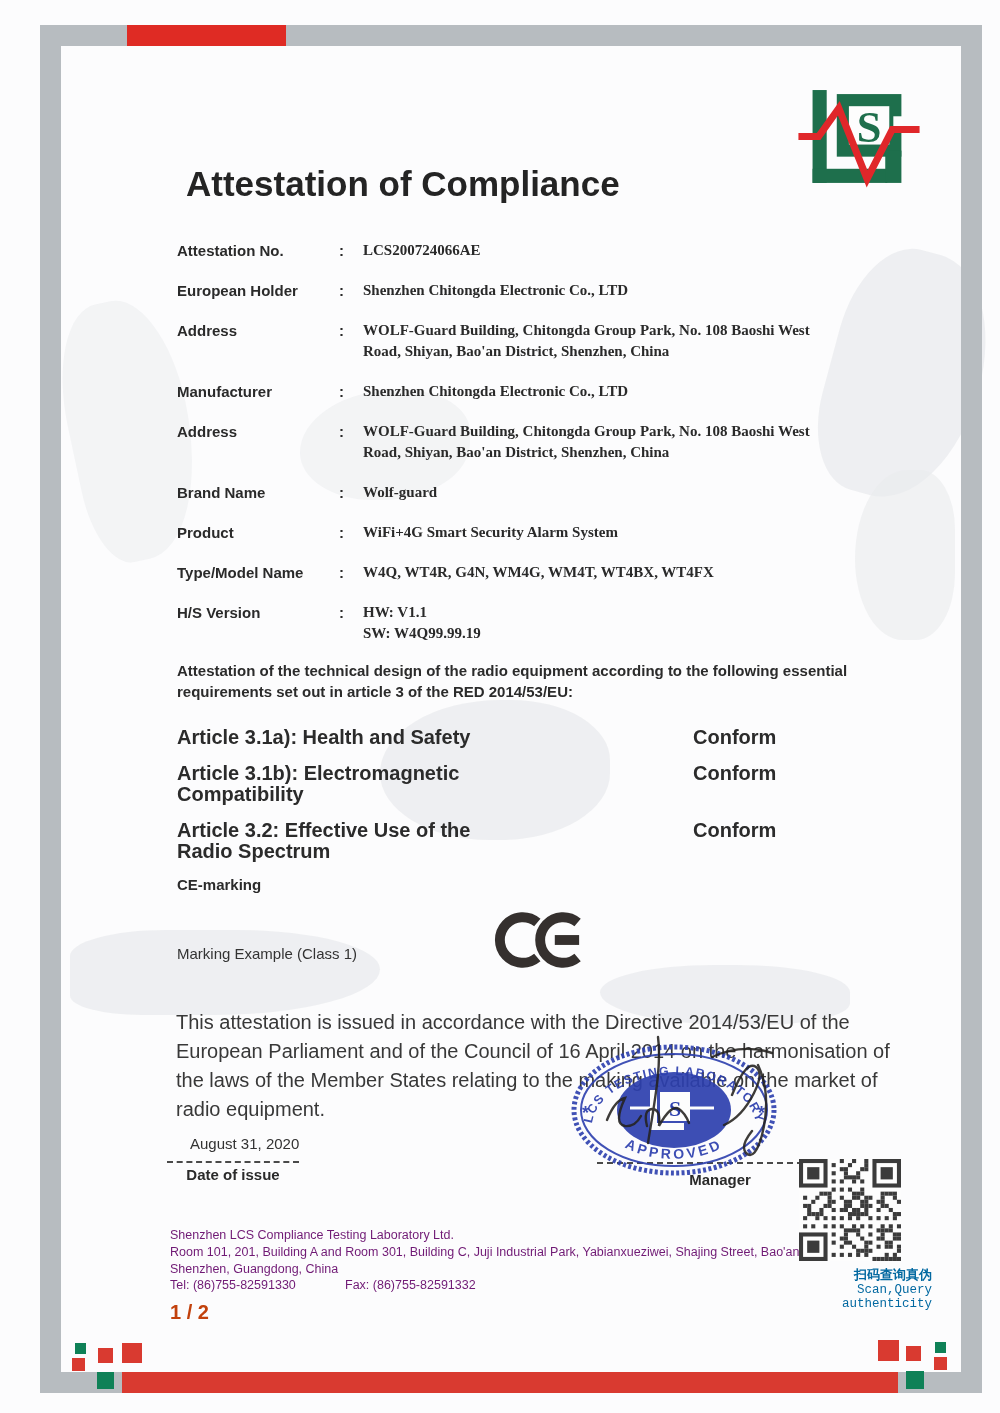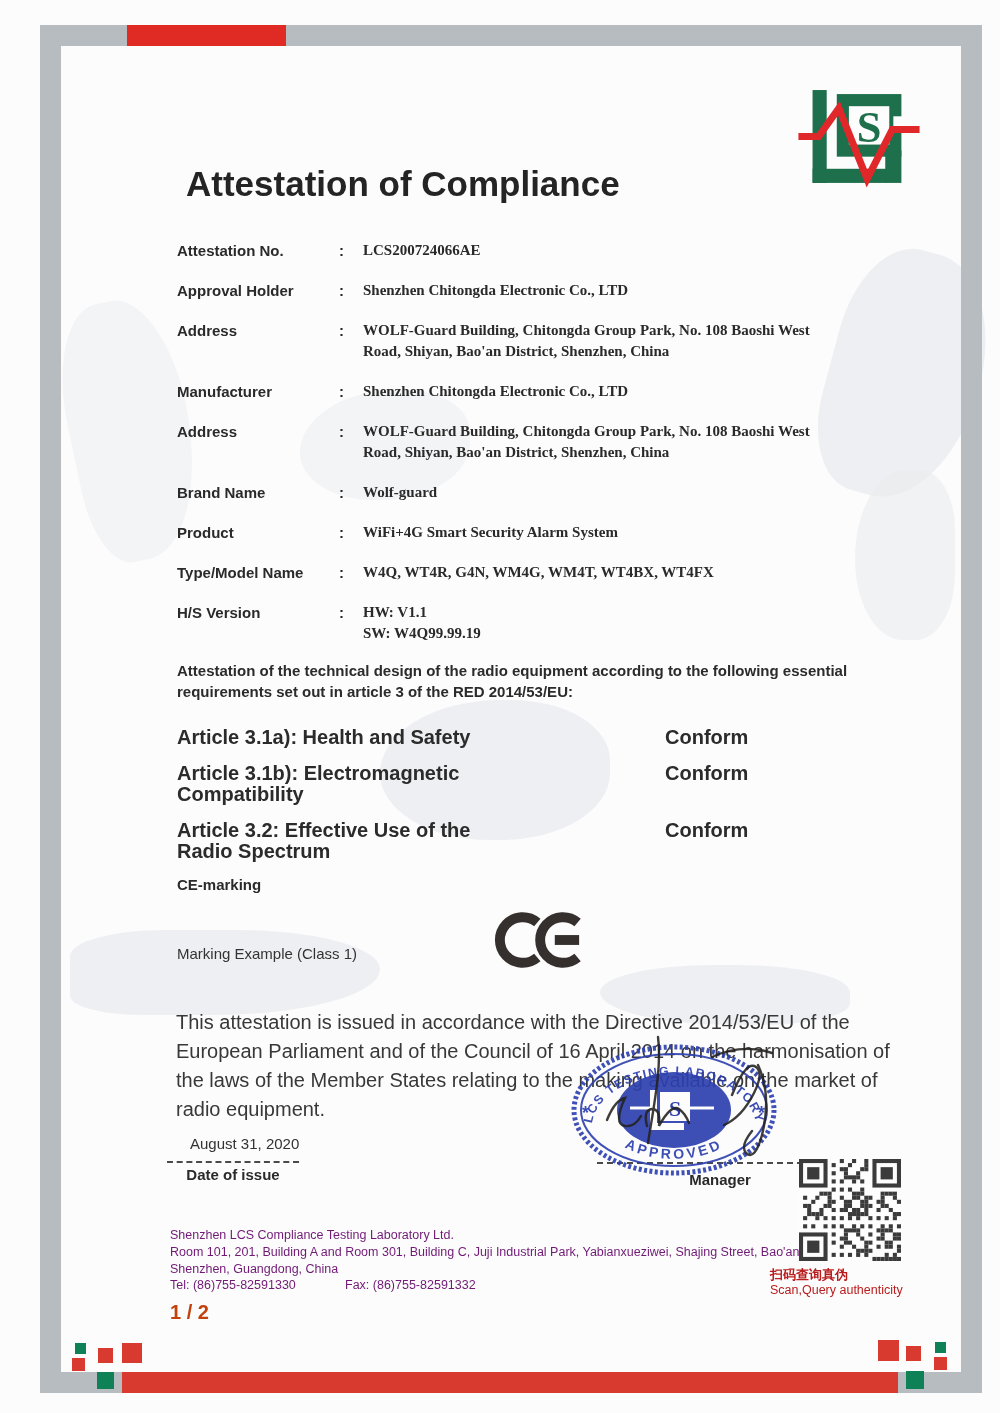--- a/index.html
+++ b/index.html
@@ -22,31 +22,31 @@
   .fields{position:absolute;left:177px;top:240px;width:715px;z-index:2;}
   .frow{display:flex;margin-bottom:19px;font-size:15px;line-height:21px;font-weight:700;color:#2a2a2a;}
   .frow .lbl{flex:0 0 162px;}
   .frow .col{flex:0 0 24px;}
   .frow .val{flex:0 0 470px;max-width:470px;font-family:Liberation Serif, serif;}
   .frow .val .v2{display:block;}
   .intro{position:absolute;left:177px;top:660px;width:715px;font-size:15px;line-height:21px;font-weight:700;z-index:2;}
   .articles{position:absolute;left:177px;top:727px;width:715px;z-index:2;}
   .arow{position:relative;margin-bottom:15px;font-size:20px;line-height:21px;font-weight:700;}
   .arow .aname{display:block;width:300px;}
-  .arow .astatus{position:absolute;left:488px;top:0;}
+  .arow .astatus{position:absolute;left:516px;top:0;}
   .ce-label{position:absolute;left:177px;top:876px;font-size:15px;font-weight:700;z-index:2;}
   .mark-example{position:absolute;left:177px;top:945px;font-size:15px;color:#333;z-index:2;text-align:right;}
   .ce-svg{position:absolute;left:494px;top:903px;width:95px;height:74px;z-index:2;}
   .closing{position:absolute;left:176px;top:1008px;width:728px;font-size:20px;line-height:29px;color:#383838;z-index:2;}
   .issue-date{position:absolute;left:190px;top:1135px;font-size:15px;color:#333;z-index:2;}
   .dash-line{position:absolute;border-top:2px dashed #4a4a4a;z-index:2;}
   .sign-label{position:absolute;font-size:15px;font-weight:700;text-align:center;z-index:2;color:#2a2a2a;}
   .stamp-svg{position:absolute;left:562px;top:1035px;width:250px;height:150px;z-index:4;}
   .qr-wrap{position:absolute;left:799px;top:1159px;width:102px;height:102px;background:#fdfdfd;z-index:5;}
-  .qr-cap{position:absolute;left:770px;width:162px;text-align:left;z-index:5;color:#b91c1c;}
+  .qr-cap{position:absolute;left:770px;width:162px;text-align:right;z-index:5;color:#0369a1;font-family:Liberation Mono, monospace;}
   .qr-cap.cn{top:1266px;font-size:13px;font-weight:700;}
   .qr-cap.en{top:1283px;font-size:12.5px;}
   .footer{position:absolute;left:170px;top:1227px;width:700px;font-size:12.5px;line-height:16.8px;color:#701a75;z-index:2;white-space:nowrap;}
   .footer .pair span.first{display:inline-block;width:175px;}
   .page-num{position:absolute;left:170px;top:1301px;font-size:20px;font-weight:700;color:#c2410c;z-index:2;}
 </style>
 </head>
 <body>
 
 <div class="page">
@@ -86,21 +86,21 @@
 
   <div class="doc-title">Attestation of Compliance</div>
 
   <div class="fields">
     <div class="frow">
       <span class="lbl">Attestation No.</span>
         <span class="col">:</span>
         <span class="val">LCS200724066AE</span>
     </div>
     <div class="frow">
-      <span class="lbl">Approval Holder</span>
+      <span class="lbl">European Holder</span>
         <span class="col">:</span>
         <span class="val">Shenzhen Chitongda Electronic Co., LTD</span>
     </div>
     <div class="frow">
       <span class="lbl">Address</span>
         <span class="col">:</span>
         <span class="val">WOLF-Guard Building, Chitongda Group Park, No. 108 Baoshi West Road, Shiyan, Bao'an District, Shenzhen, China</span>
     </div>
     <div class="frow">
       <span class="lbl">Manufacturer</span>

